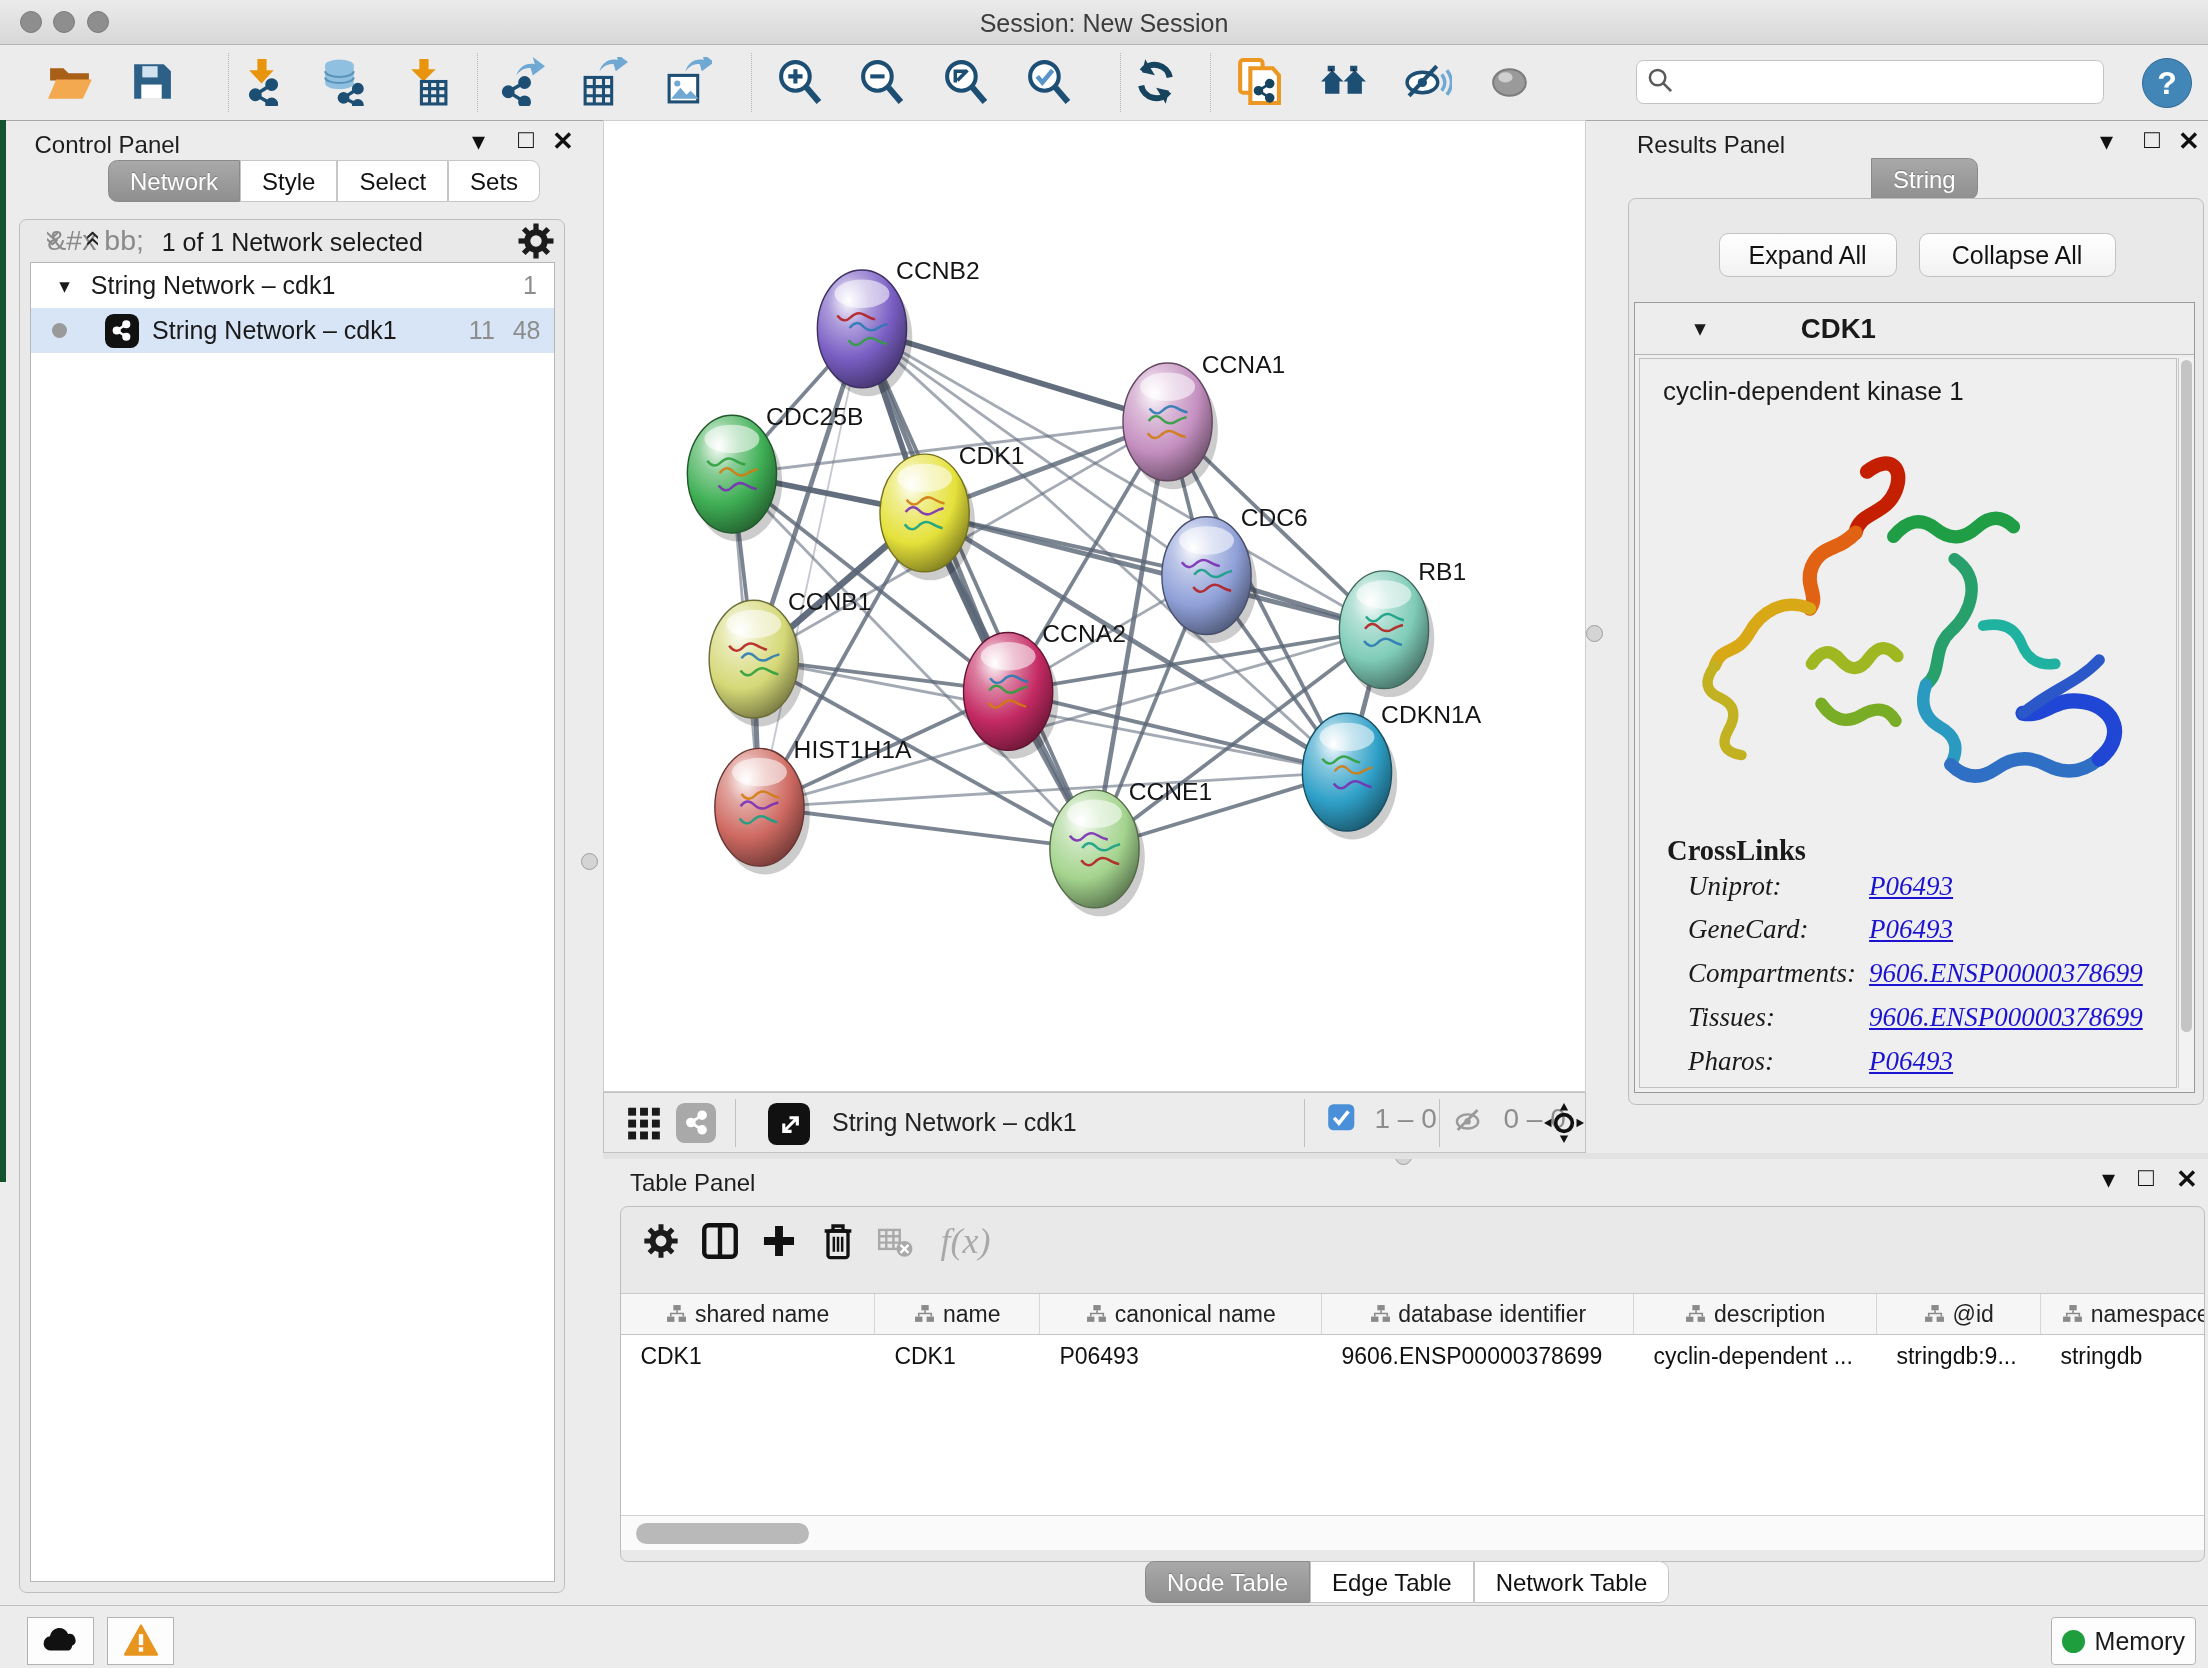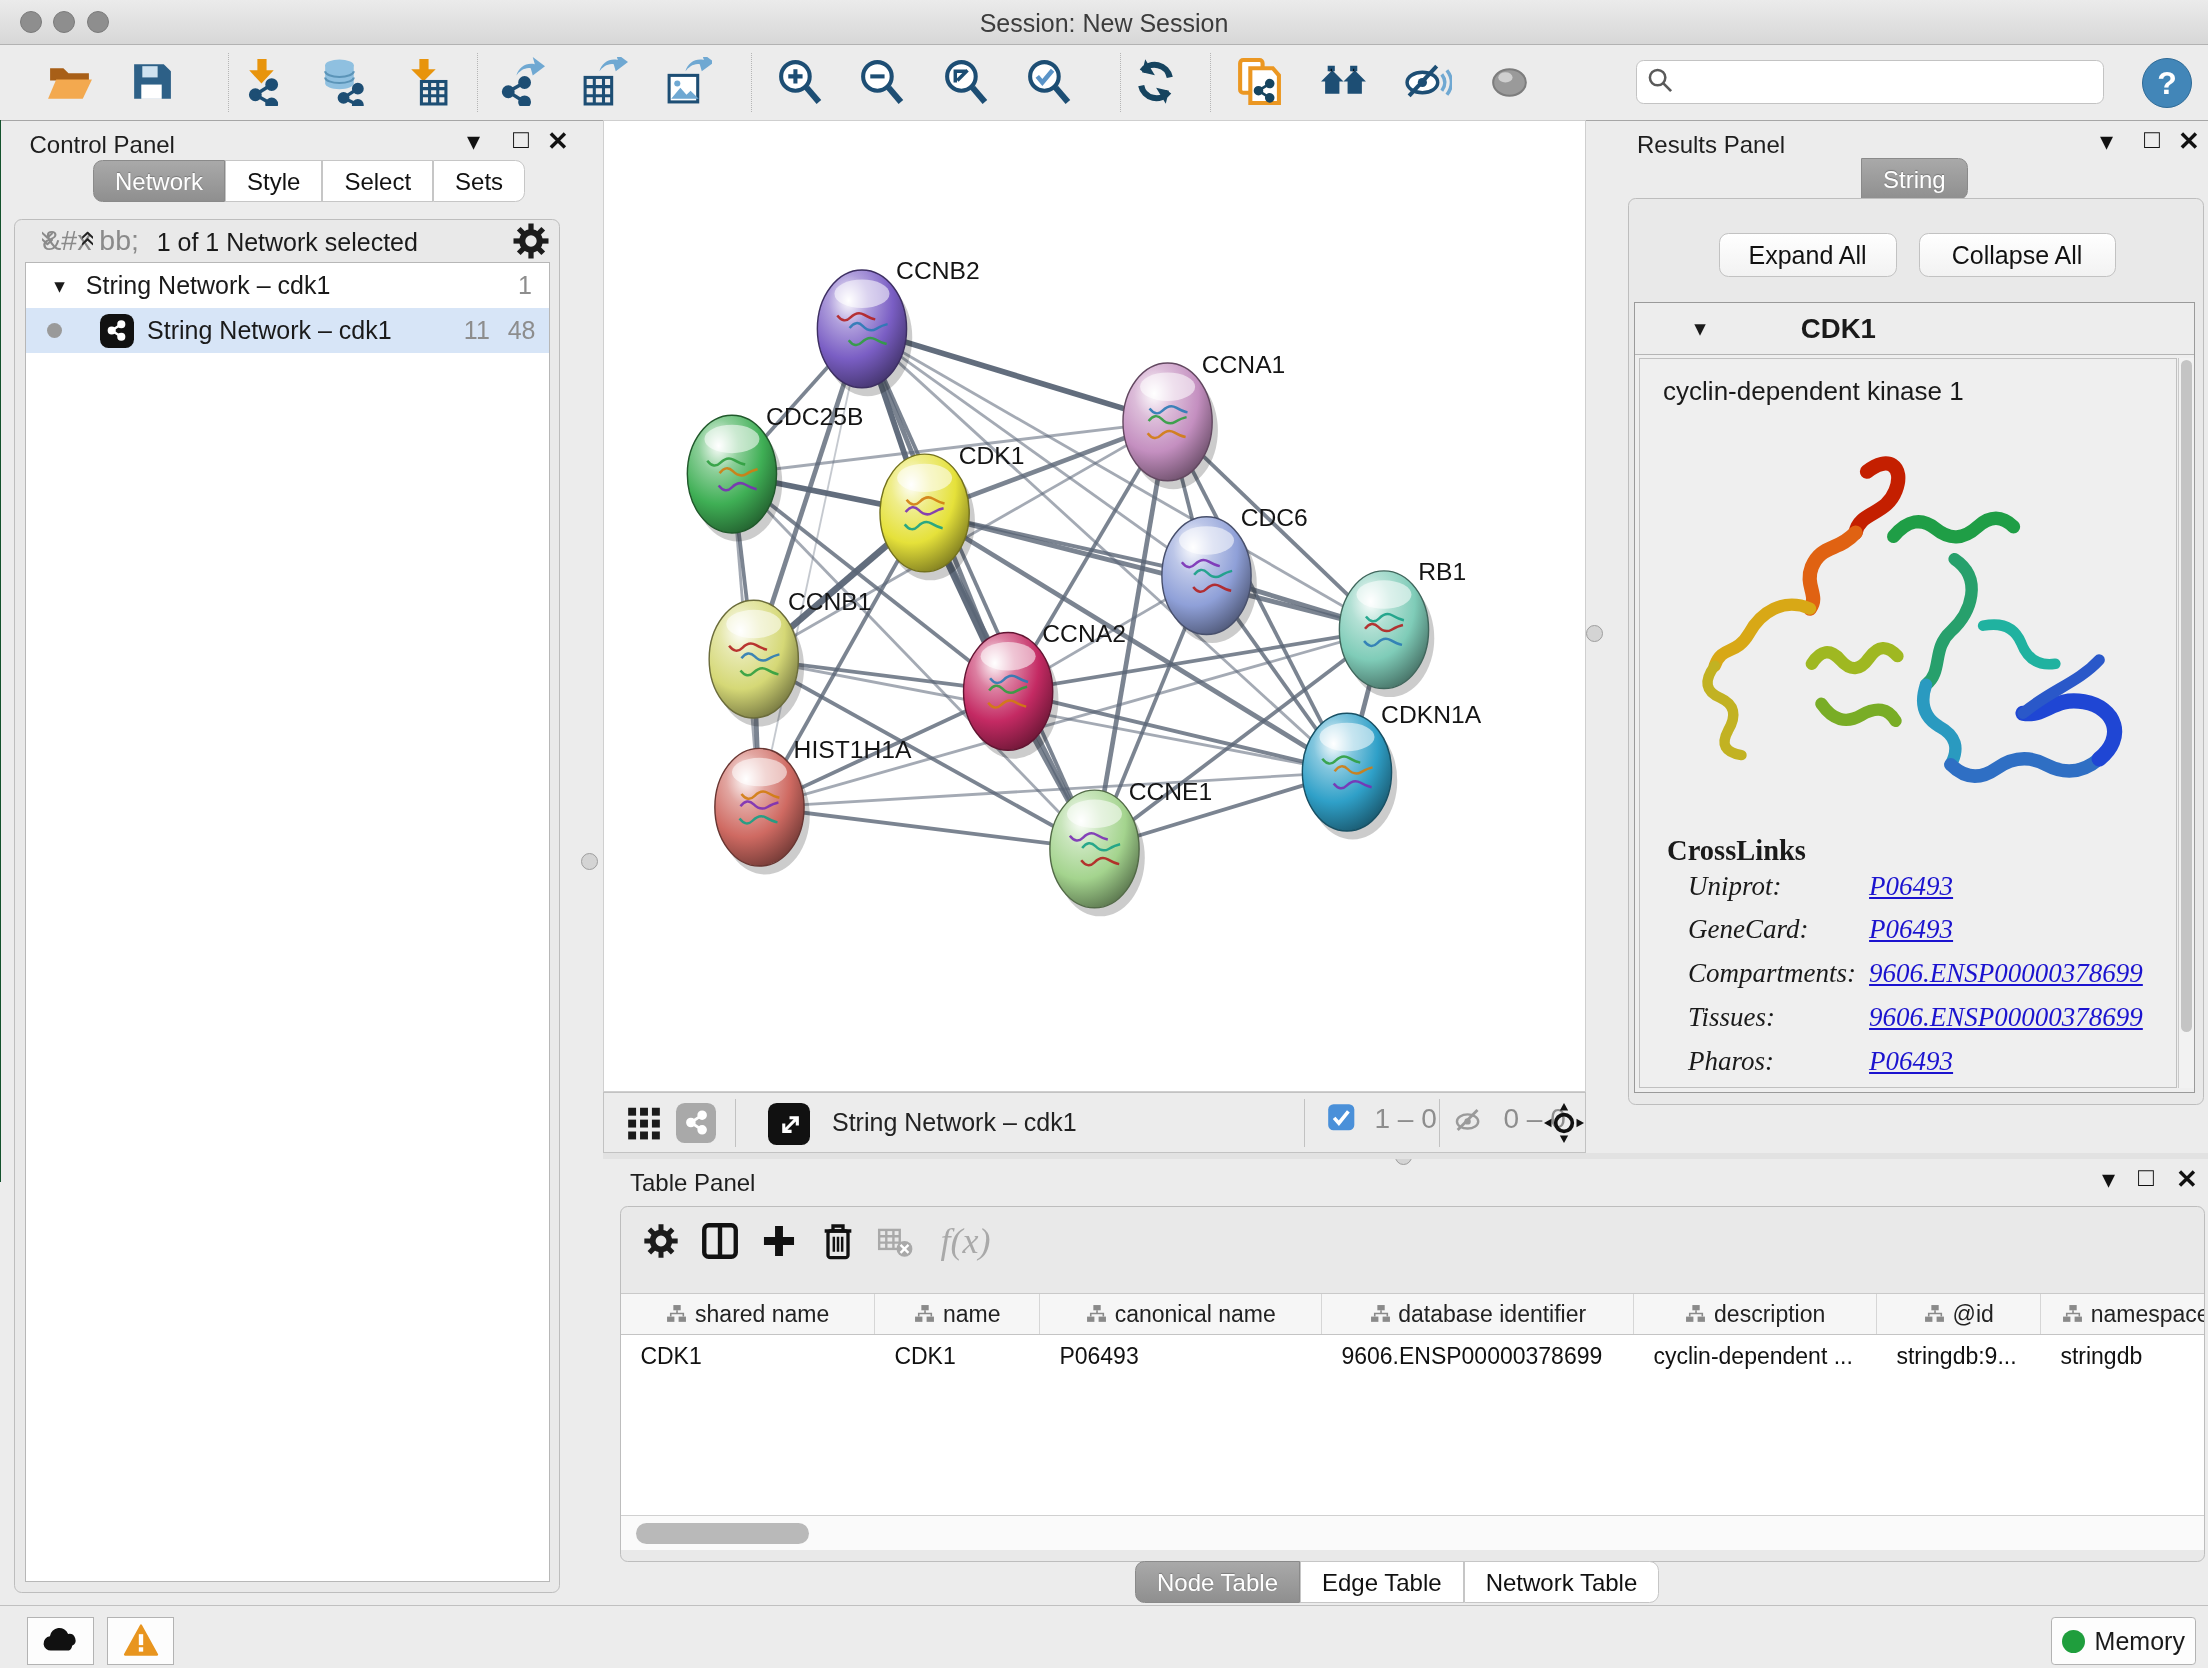--- a/index.html
+++ b/index.html
@@ -32,27 +32,27 @@
   #help-btn{position:absolute;left:2142px;top:13.3px;width:48px;height:48px;
     border-radius:50%;background:#4286b8;color:#fff;font-size:32px;font-weight:bold;
     display:flex;align-items:center;justify-content:center;border:1.9px solid #2e6a96;}
 
   
   .ptitle{font-size:24px;color:#1e1e1e;}
   .pctrl{position:absolute;top:7.6px;font-size:26px;color:#111;}
   .tab{height:42px;line-height:42px;padding:0 21px;font-size:24px;background:#fff;
     border:1px solid #c6c6c6;color:#111;display:inline-block;box-sizing:border-box;}
   .tab.active{background:linear-gradient(#a9a9a9,#8f8f8f);color:#fff;
-    text-shadow:0 -1px 1px rgba(0,0,0,.25);border-color:#8a8a8a;}
+    text-shadow:0 -1px 1px rgba(0,0,0,.25);border-color:#8a8a8a;margin-left:10px;}
   .tab.first{border-radius:9.5px 0 0 9.5px;}
   .tab.last{border-radius:0 9.5px 9.5px 0;}
   .box{background:#e9e9e9;border:1px solid #bdbdbd;border-radius:7.6px;}
 
   
-  #control-panel{left:0;top:120px;width:571px;height:1062px;border-left:1px solid #14532d;}
+  #control-panel{left:0;top:120px;width:571px;height:1062px;border-left:6px solid #14532d;}
   #cp-box{left:13.3px;top:99px;width:544px;height:1372px;}
   #cp-bar{position:absolute;left:0;top:0;width:100%;height:42px;}
   .chev{font-size:28.5px;color:#555;}
   #cp-tree{position:absolute;left:9.5px;top:42px;width:523px;height:1318px;
     background:#fff;border:1px solid #b7b7b7;}
   .trow{position:relative;height:45px;display:flex;align-items:center;font-size:25px;}
   .trow.selected{background:#d7e5f7;}
   .tcount{position:absolute;color:#8d8d8d;}
   .stringlogo{width:34px;height:34px;border-radius:8.6px;background:#111;
     display:flex;align-items:center;justify-content:center;}

